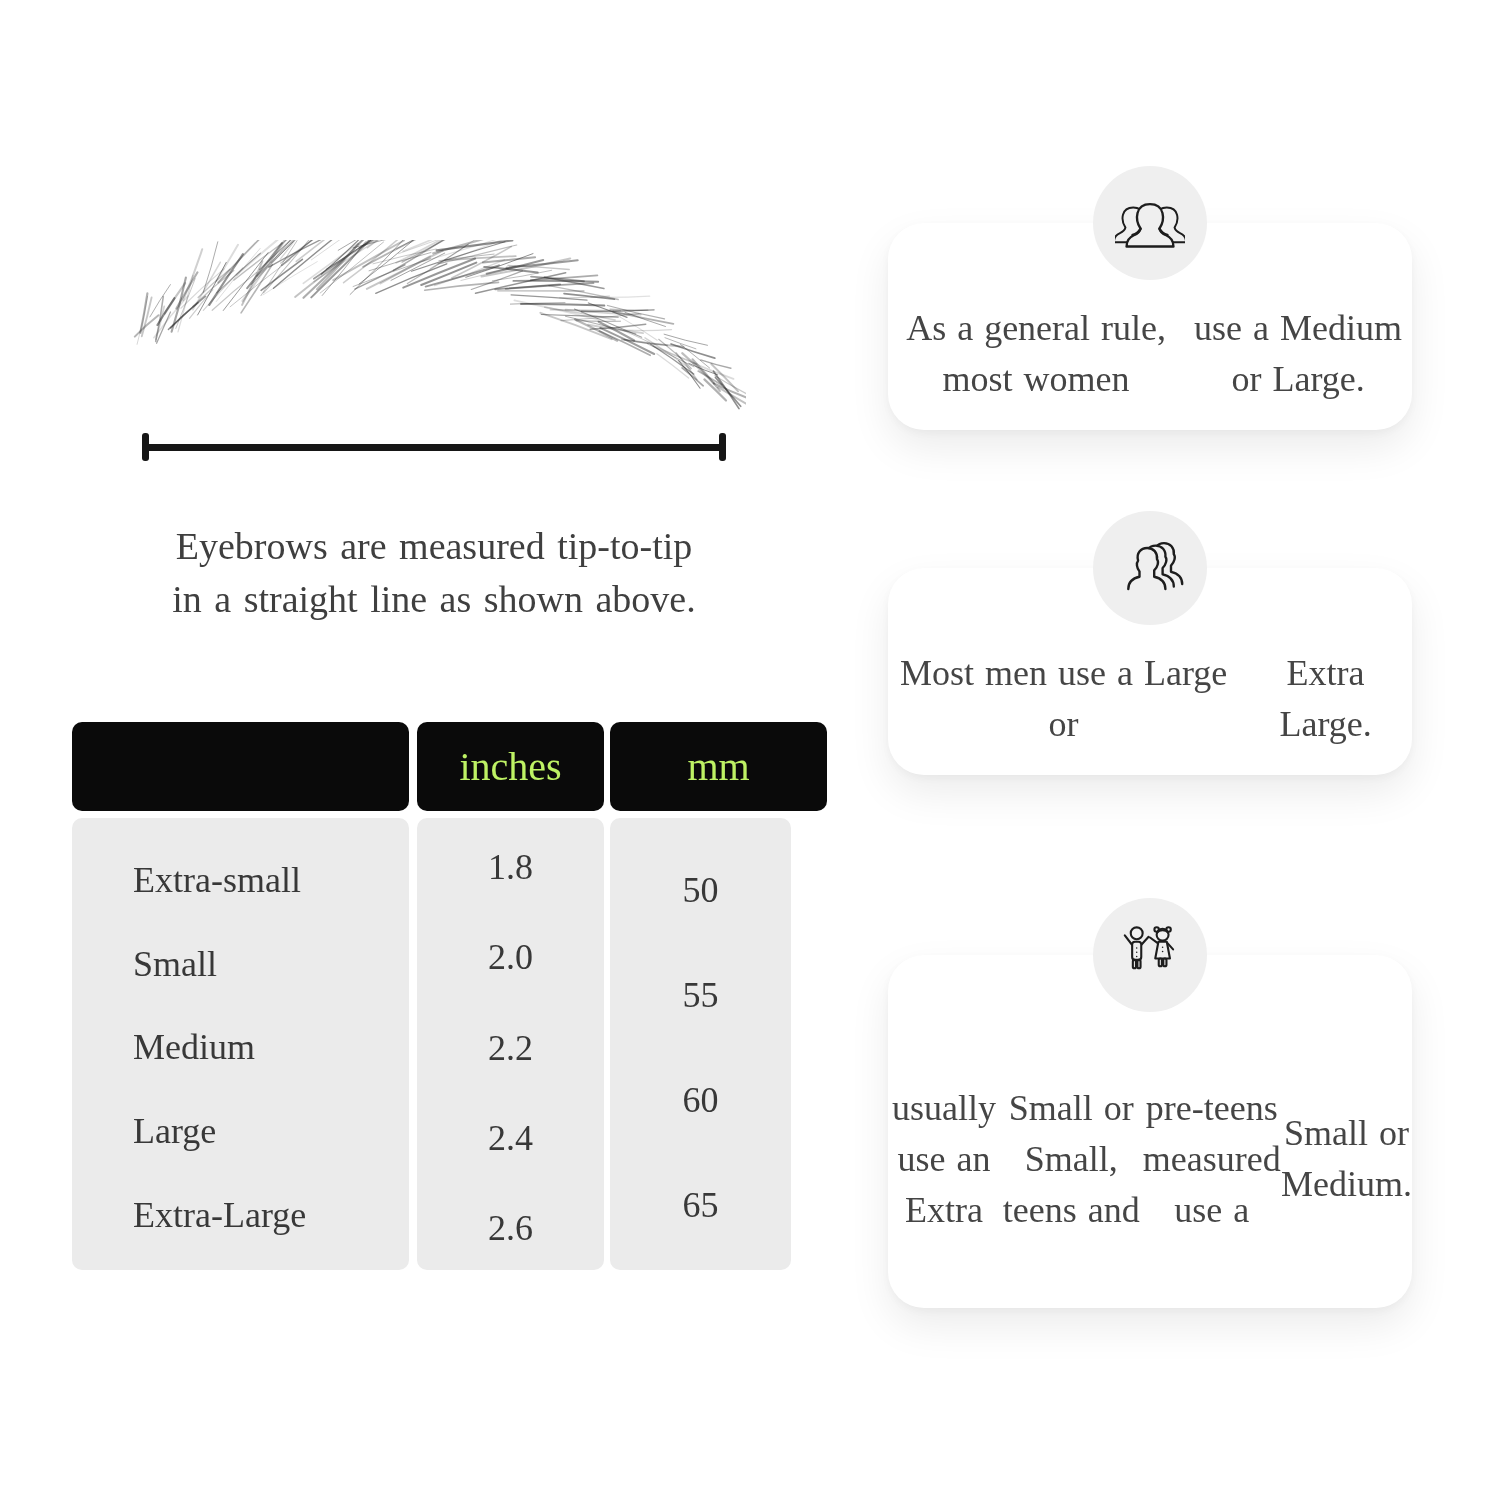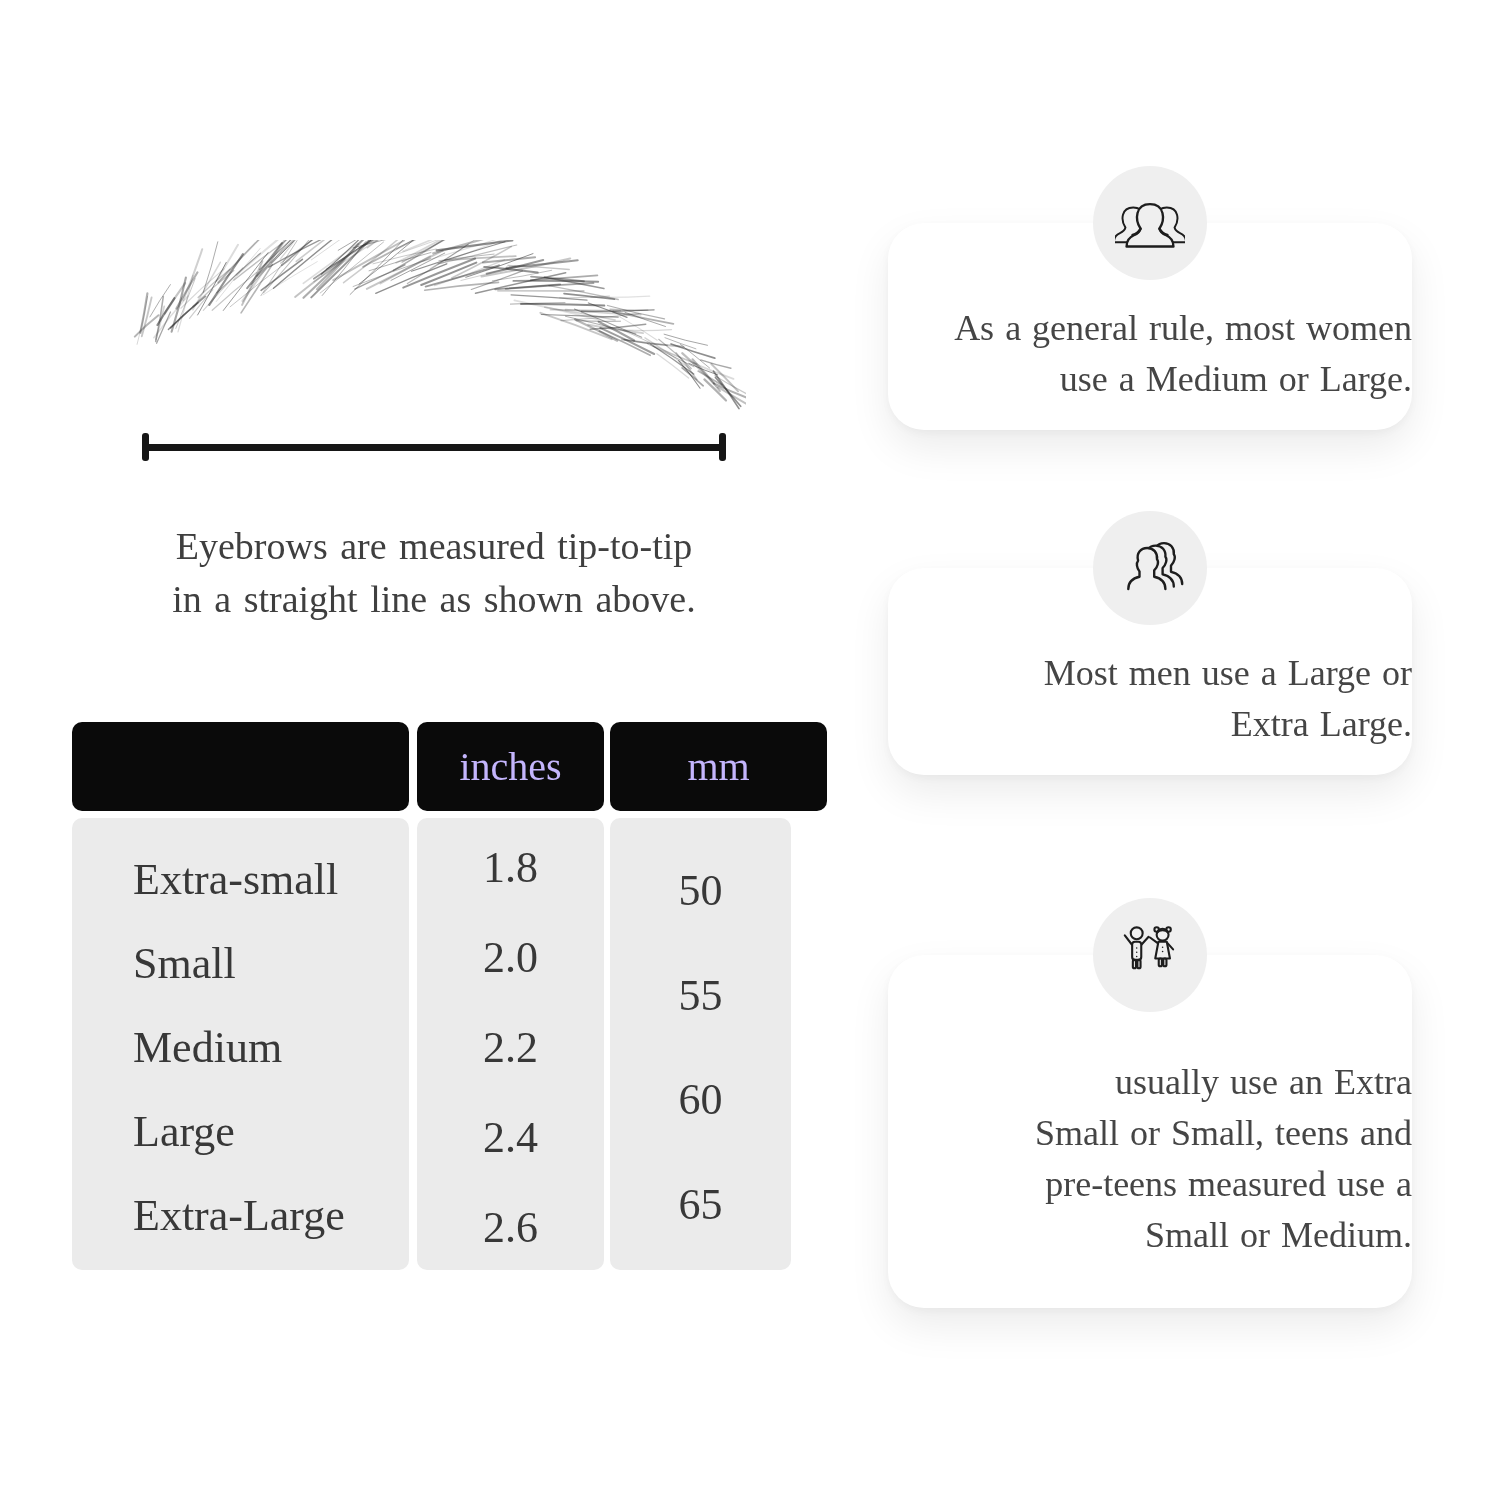--- a/index.html
+++ b/index.html
@@ -12,27 +12,27 @@
   .measure{position:absolute;left:142px;top:433px;width:584px;height:28px;}
   .measure .bar{position:absolute;left:3px;right:3px;top:10.5px;height:7px;background:#161616;}
   .measure .cap-l{position:absolute;left:0;top:0;width:7px;height:28px;background:#161616;border-radius:3px;}
   .measure .cap-r{position:absolute;right:0;top:0;width:7px;height:28px;background:#161616;border-radius:3px;}
   .caption{
     position:absolute;left:108px;top:520px;width:652px;text-align:center;
     font-size:38px;line-height:53px;color:#3f3f3f;word-spacing:3px;
   }
   
   .thead{position:absolute;height:89px;top:722px;background:#0a0a0a;border-radius:10px;
-         display:flex;align-items:center;justify-content:center;color:#c4b5fd;font-size:40px;}
+         display:flex;align-items:center;justify-content:center;color:#bef264;font-size:40px;}
   .th1{left:72px;width:337px;}
   .th2{left:417px;width:187px;}
   .th3{left:610px;width:217px;}
   .tcol{position:absolute;top:818px;height:452px;background:#ebebeb;border-radius:10px;
         display:flex;flex-direction:column;box-sizing:border-box;padding:20px 0 13px 0;
-        font-size:44px;color:#383838;}
+        font-size:36px;color:#383838;}
   .tc1{left:72px;width:337px;}
   .tc2{left:417px;width:187px;gap:32px;}
   .tc3{left:610px;width:181px;}
   .tcol .cell{flex:1;display:flex;align-items:center;justify-content:center;}
   .tc1 .cell{justify-content:flex-start;padding-left:61px;}
   
   .card{
     position:absolute;left:888px;width:524px;background:#ffffff;border-radius:36px;
     box-shadow:0 3px 8px rgba(0,0,0,0.035), 0 18px 40px rgba(0,0,0,0.08);
   }
@@ -40,21 +40,21 @@
   .card2{top:568px;height:207px;}
   .card3{top:955px;height:353px;}
   .badge{
     position:absolute;left:50%;top:-57px;transform:translateX(-50%);
     width:114px;height:114px;border-radius:50%;background:#efefef;
     display:flex;align-items:center;justify-content:center;
   }
   .badge svg{width:70px;height:70px;}
   .card-text{
     position:absolute;left:0;right:0;top:0;bottom:0;box-sizing:border-box;padding-top:55px;
-    display:flex;flex-direction:column;align-items:flex-end;justify-content:center;
+    display:flex;align-items:center;justify-content:center;
     font-size:36px;line-height:51px;color:#454545;text-align:center;word-spacing:2px;
   }
 </style>
 </head>
 <body>
 
 <div class="stage">
 
   <svg class="brow-svg" id="brow" viewBox="0 0 634 175">
       <path d="M 25.1 104.3 Q 31.5 81.0 35.5 56.5" stroke="rgba(40,40,40,0.20)" stroke-width="0.96" fill="none" stroke-linecap="round"></path>

